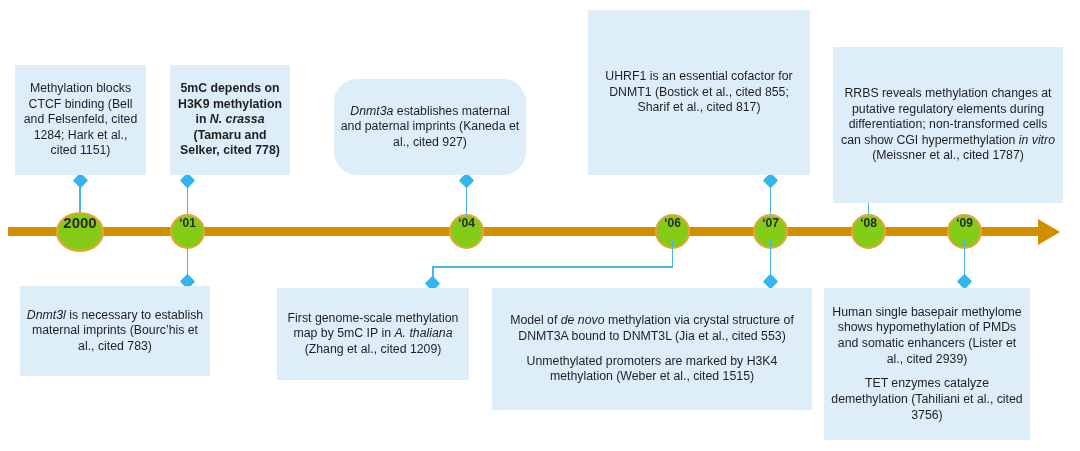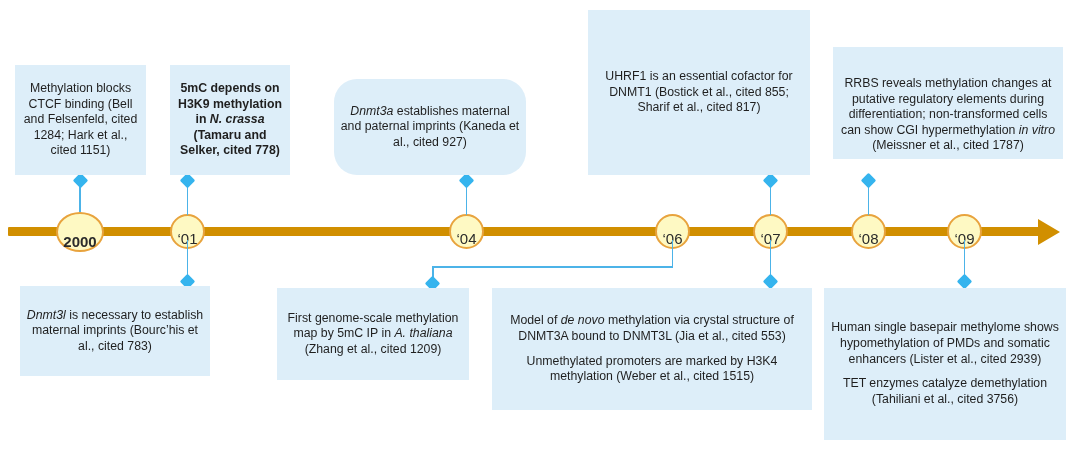--- a/index.html
+++ b/index.html
@@ -28,39 +28,39 @@
     width: 0;
     height: 0;
     border-top: 13px solid transparent;
     border-bottom: 13px solid transparent;
     border-left: 22px solid #d18f00;
   }
 
   
   .year {
     position: absolute;
-    background: #fef9c3;
+    background: #84cc16;
     border: 2px solid #e8a33d;
     border-radius: 50%;
     display: flex;
-    align-items: flex-end;
+    align-items: flex-start;
     justify-content: center;
     color: #2b2b2b;
     box-sizing: border-box;
     letter-spacing: 0px;
   }
   .year.big {
     width: 48px; height: 40px;
     font-size: 15px;
     font-weight: bold;
   }
   .year.small {
     width: 35px; height: 35px;
-    font-size: 15px;
-    font-weight: normal;
+    font-size: 12px;
+    font-weight: bold;
   }
 
   
   .conn {
     position: absolute;
     background: #4cb3e8;
   }
   .conn-v { width: 1.6px; }
   .conn-h { height: 1.6px; }
   .diamond {
@@ -170,21 +170,21 @@
         <p><span class="it">Dnmt3a</span><span> establishes maternal and paternal imprints (Kaneda et al., cited 927)</span></p>
       </div>
   </div>
 
   <div class="box" style="left:588px; top:10px; width:222px; height:165px;align-items:flex-end;">
     <div style="width: 100%;">
         <p><span>UHRF1 is an essential cofactor for DNMT1 (Bostick et al., cited 855; Sharif et al., cited 817)</span></p>
       </div>
   </div>
 
-  <div class="box" style="left:833px; top:47px; width:230px; height:112px;justify-content:flex-end;">
+  <div class="box" style="left:833px; top:47px; width:230px; height:156px;">
     <div style="width: 100%;">
         <p><span>RRBS reveals methylation changes at putative regulatory elements during differentiation; non-transformed cells can show CGI hypermethylation </span><span class="it">in vitro</span><span> (Meissner et al., cited 1787)</span></p>
       </div>
   </div>
 
   <div class="box" style="left:20px; top:286px; width:190px; height:90px;">
     <div style="width: 100%;">
         <p><span class="it">Dnmt3l</span><span> is necessary to establish maternal imprints (Bourc’his et al., cited 783)</span></p>
       </div>
   </div>
@@ -195,20 +195,20 @@
       </div>
   </div>
 
   <div class="box" style="left:492px; top:288px; width:320px; height:122px;">
     <div style="width: 100%;">
         <p><span>Model of </span><span class="it">de novo</span><span> methylation via crystal structure of DNMT3A bound to DNMT3L (Jia et al., cited 553)</span></p>
         <p><span>Unmethylated promoters are marked by H3K4 methylation (Weber et al., cited 1515)</span></p>
       </div>
   </div>
 
-  <div class="box" style="left:824px; top:288px; width:242px; height:152px;">
+  <div class="box" style="left:824px; top:288px; width:206px; height:152px;">
     <div style="width: 100%;">
         <p><span>Human single basepair methylome shows hypomethylation of PMDs and somatic enhancers (Lister et al., cited 2939)</span></p>
         <p><span>TET enzymes catalyze demethylation (Tahiliani et al., cited 3756)</span></p>
       </div>
   </div>
 
 </div>
 
 </body></html>

